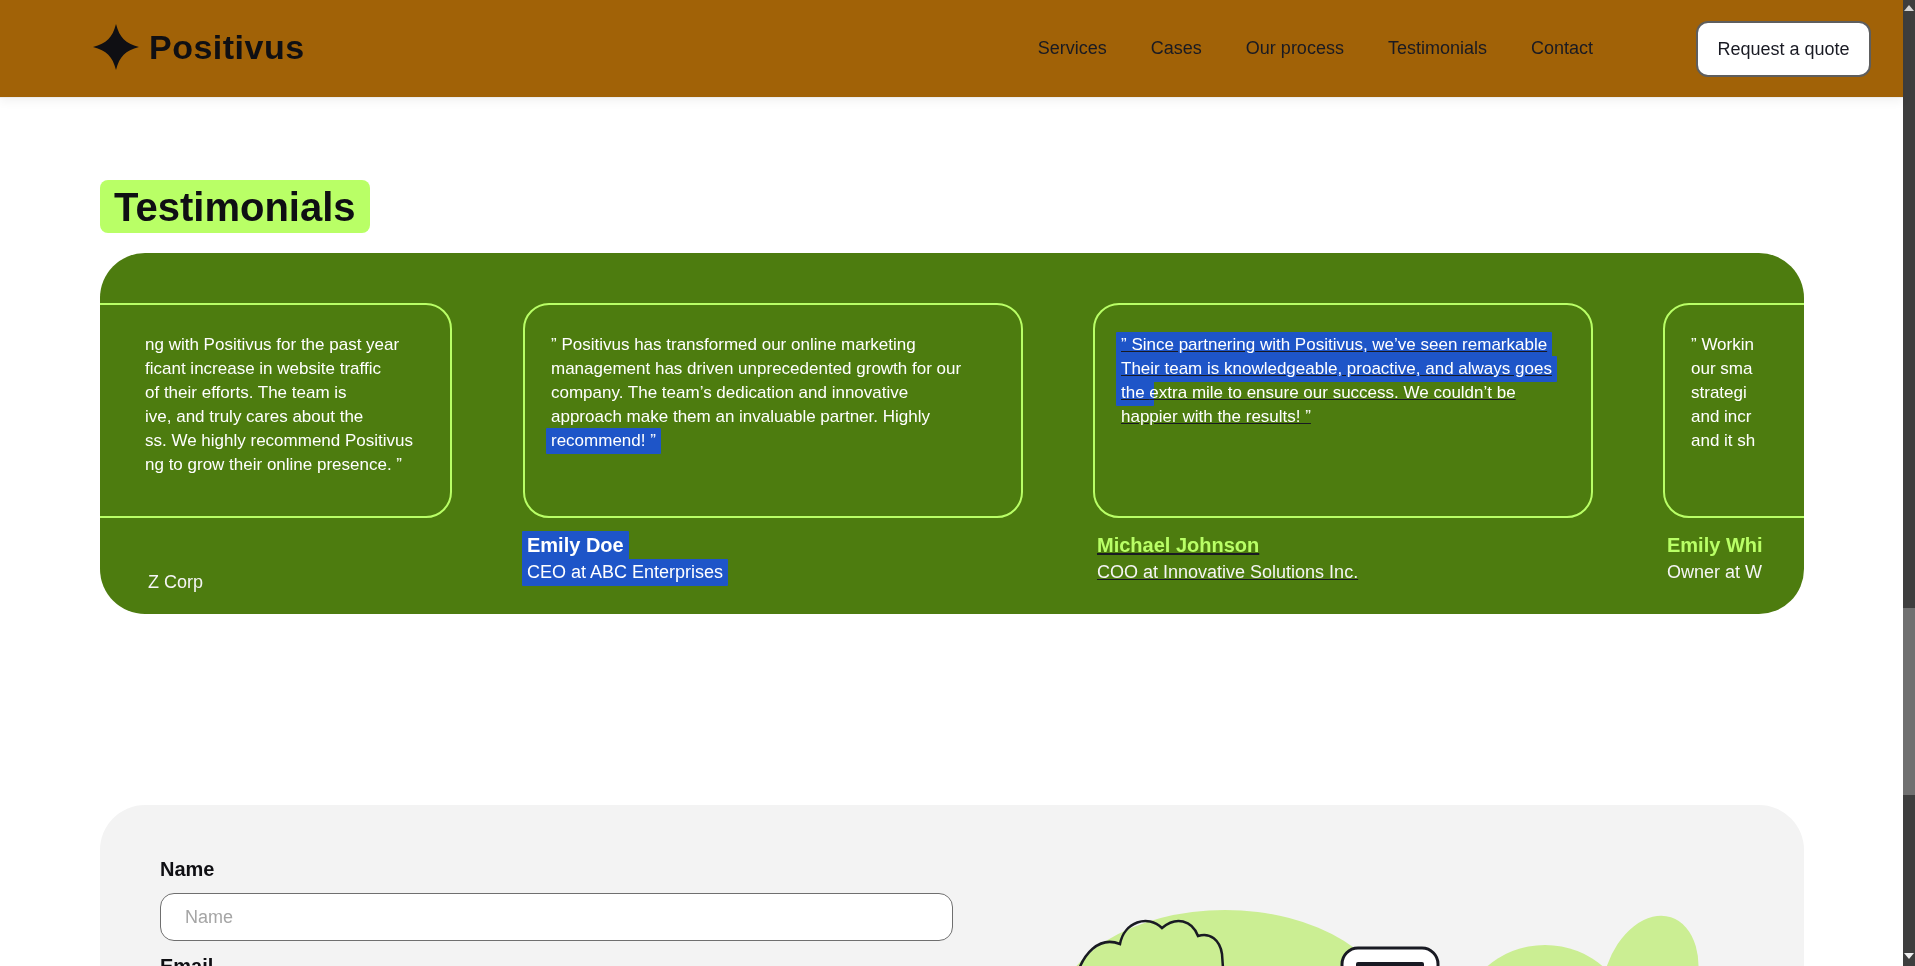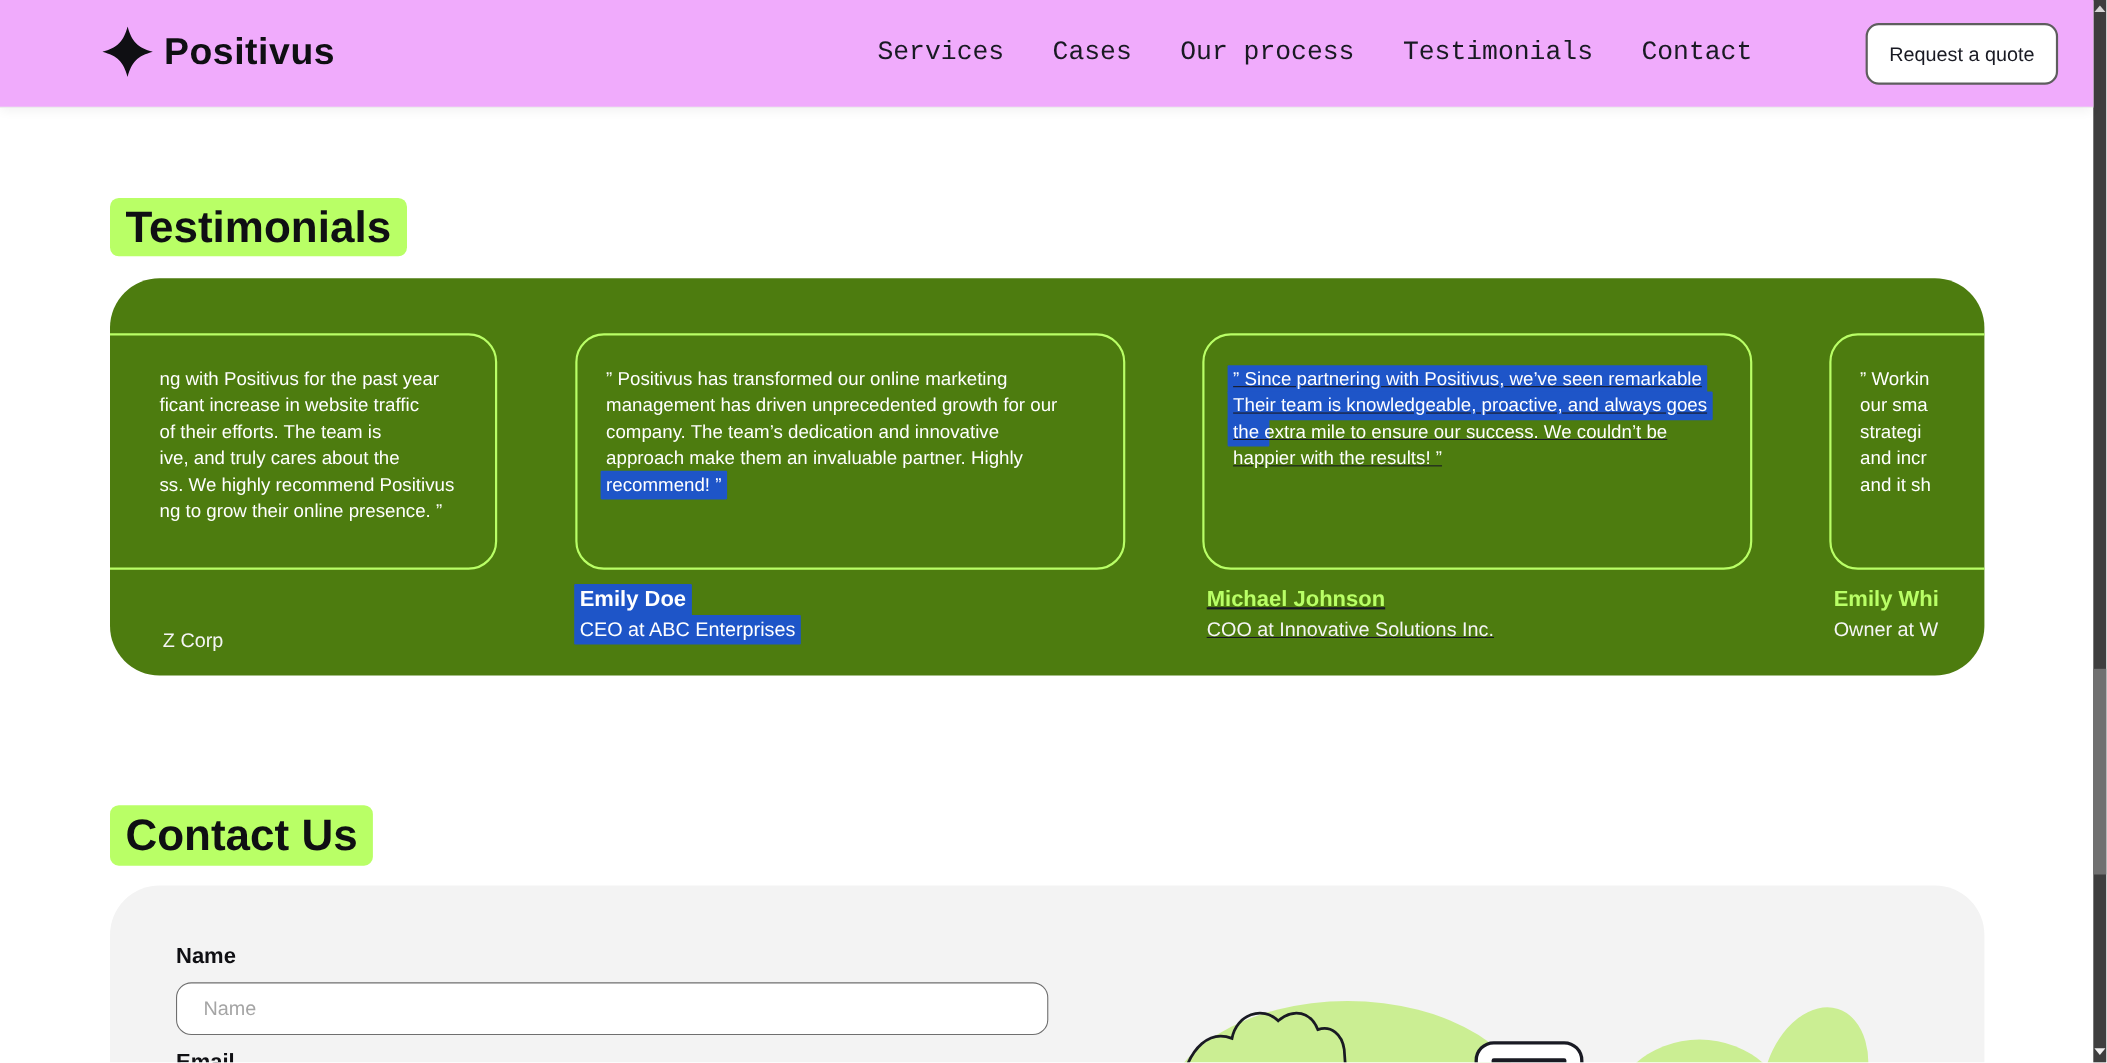--- a/index.html
+++ b/index.html
@@ -1,26 +1,26 @@
 <!DOCTYPE html>
 <html><head>
 <meta charset="utf-8">
 <style>
   html,body{margin:0;padding:0;overflow:hidden;background:#fff;}
   body{width:1915px;height:966px;font-family:"Liberation Sans",sans-serif;color:#191A23;}
   .stage{position:relative;width:1915px;height:966px;overflow:hidden;}
 
   
-  .header{position:absolute;left:0;top:0;width:1903px;height:97px;background:#f0abfc;
+  .header{position:absolute;left:0;top:0;width:1903px;height:97px;background:#a16207;
           box-shadow:0 1px 0 #ececec,0 4px 10px rgba(0,0,0,0.06);z-index:5;}
   .logo{position:absolute;left:93px;top:24px;display:flex;align-items:center;gap:10px;}
   .logo svg{width:46px;height:46px;}
   .logo-text{font-size:34px;font-weight:700;letter-spacing:0.5px;color:#0f0f13;}
   .nav{position:absolute;right:310px;top:0;height:97px;display:flex;align-items:center;gap:44px;}
-  .nav span{font-size:24px;color:#191A23;cursor:pointer;white-space:nowrap;font-family:Liberation Mono, monospace;}
+  .nav span{font-size:18px;color:#191A23;cursor:pointer;white-space:nowrap;}
   .quote-btn{position:absolute;left:1696px;top:21px;width:175px;height:56px;background:#fff;
              border:2px solid #5e5e5e;border-radius:12px;font-size:18px;color:#191A23;
              font-family:"Liberation Sans",sans-serif;cursor:pointer;}
 
   
   .pill{position:absolute;background:#B9FF66;border-radius:8px;color:#0f0f13;
         font-size:40px;font-weight:700;line-height:1;display:flex;align-items:center;padding:0 14px;}
   .t-pill{left:100px;top:180px;height:53px;}
   .c-pill{left:100px;top:732px;height:55px;}
 
@@ -139,21 +139,20 @@
             <div class="line"><span>and it sh</span></div>
           </div>
         </div>
         <div class="who">
           <div class="name"><span>Emily Whi</span></div>
           <div class="role"><span>Owner at W</span></div>
         </div>
       </div>
     </div>
 
-  <div class="pill c-pill">Contact Us</div>
   <div class="contact-panel">
     <div class="form-label name-label">Name</div>
     <input class="name-input" type="text" placeholder="Name" style="">
     <div class="form-label email-label">Email</div>
 
     <svg class="illus" viewBox="0 0 870 120">
 
       <ellipse cx="275" cy="155" rx="168" ry="105" fill="#CBEE93"></ellipse>
 
       <ellipse cx="595" cy="165" rx="85" ry="80" fill="#CBEE93"></ellipse>

